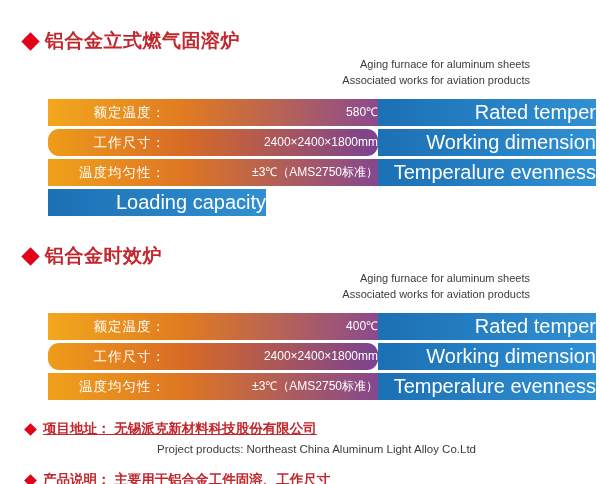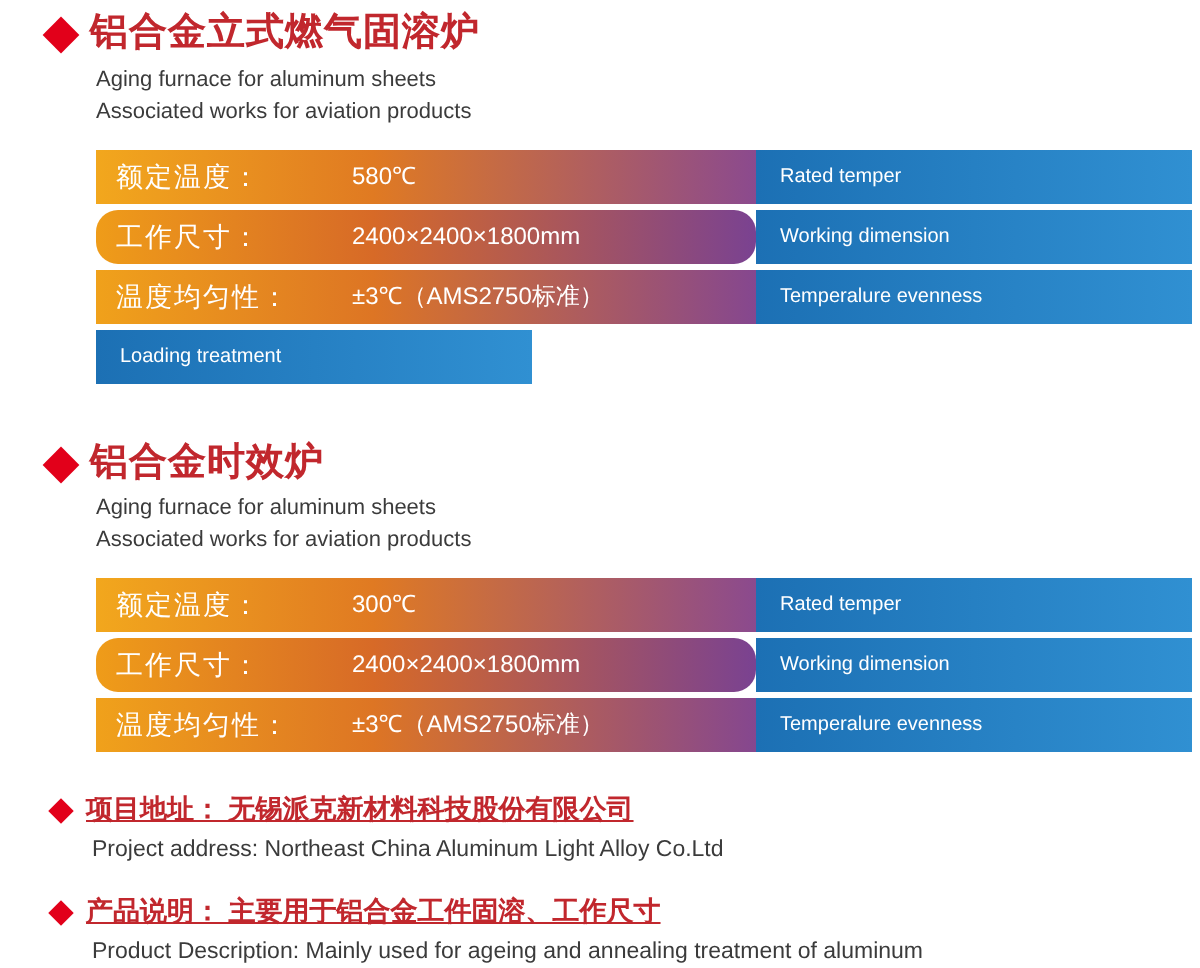--- a/index.html
+++ b/index.html
@@ -12,21 +12,22 @@
     background: #ffffff;
     font-family: "Liberation Sans", sans-serif;
     color: #231f20;
     overflow: hidden;
   }
   .page {
     position: relative;
     width: 552px;
     height: 484px;
     box-sizing: border-box;
-    padding: 6px 22px 0 22px;
+    padding: 30px 22px 0 22px;
+    text-align: right;
   }
 
   
   .section-head {
     display: flex;
     align-items: center;
     gap: 8px;
   }
   .diamond {
     width: 13px;
@@ -79,21 +80,21 @@
     box-sizing: border-box;
     padding-left: 10px;
     font-size: 12px;
     color: #fff;
     line-height: 27px;
   }
   .grad-row .en {
     width: 218px;
     box-sizing: border-box;
     padding-left: 12px;
-    font-size: 10px;
+    font-size: 20px;
     color: #fff;
     line-height: 27px;
     background: linear-gradient(to right, #1c70b4 0%, #3090d2 100%);
   }
 
   .gradA { background: linear-gradient(to right, #f2a71d 0%, #e07a22 42%, #8b4a8e 100%); }
   .gradB { background: linear-gradient(to right, #ef9c19 0%, #d76a27 42%, #7a4291 100%); border-radius: 11px; }
   .gradC { background: linear-gradient(to right, #f0a11b 0%, #dd7524 42%, #85478f 100%); }
   .gradD { background: linear-gradient(to right, #f3ad20 0%, #e68a28 48%, #9c5590 100%); }
 
@@ -164,42 +165,42 @@
 
     <div class="grad-row">
       <div class="left gradC">
         <span class="lbl">温度均匀性：</span>
         <span class="val">±3℃（AMS2750标准）</span>
       </div>
       <div class="en">Temperalure evenness</div>
     </div>
 
     <div class="grad-row">
-      <div class="en">Loading treatment</div>
+      <div class="en">Loading capacity</div>
     </div>
   </div>
 
   <div class="block-gap"></div>
 
   <div>
     <div class="section-head">
       <span class="diamond"></span>
       <span class="section-title">铝合金时效炉</span>
     </div>
     <div class="section-sub">
       <div>Aging furnace for aluminum sheets</div>
       <div>Associated works for aviation products</div>
     </div>
 
     <div style="height:10px"></div>
 
     <div class="grad-row">
       <div class="left gradA">
         <span class="lbl">额定温度：</span>
-        <span class="val">300℃</span>
+        <span class="val">400℃</span>
       </div>
       <div class="en">Rated temper</div>
     </div>
 
     <div class="grad-row">
       <div class="left gradB">
         <span class="lbl">工作尺寸：</span>
         <span class="val">2400×2400×1800mm</span>
       </div>
       <div class="en">Working dimension</div>
@@ -212,21 +213,21 @@
       </div>
       <div class="en">Temperalure evenness</div>
     </div>
   </div>
 
   <div class="info-block">
     <div class="info-line">
       <span class="diamond-sm"></span>
       <span class="info-cn">项目地址：  无锡派克新材料科技股份有限公司</span>
     </div>
-    <div class="info-en">Project address: Northeast China Aluminum Light Alloy Co.Ltd</div>
+    <div class="info-en">Project products: Northeast China Aluminum Light Alloy Co.Ltd</div>
   </div>
 
   <div class="info-block info-block2">
     <div class="info-line">
       <span class="diamond-sm"></span>
       <span class="info-cn">产品说明：  主要用于铝合金工件固溶、工作尺寸</span>
     </div>
     <div class="info-en">Product Description: Mainly used for ageing and annealing treatment of aluminum</div>
 
   </div>

